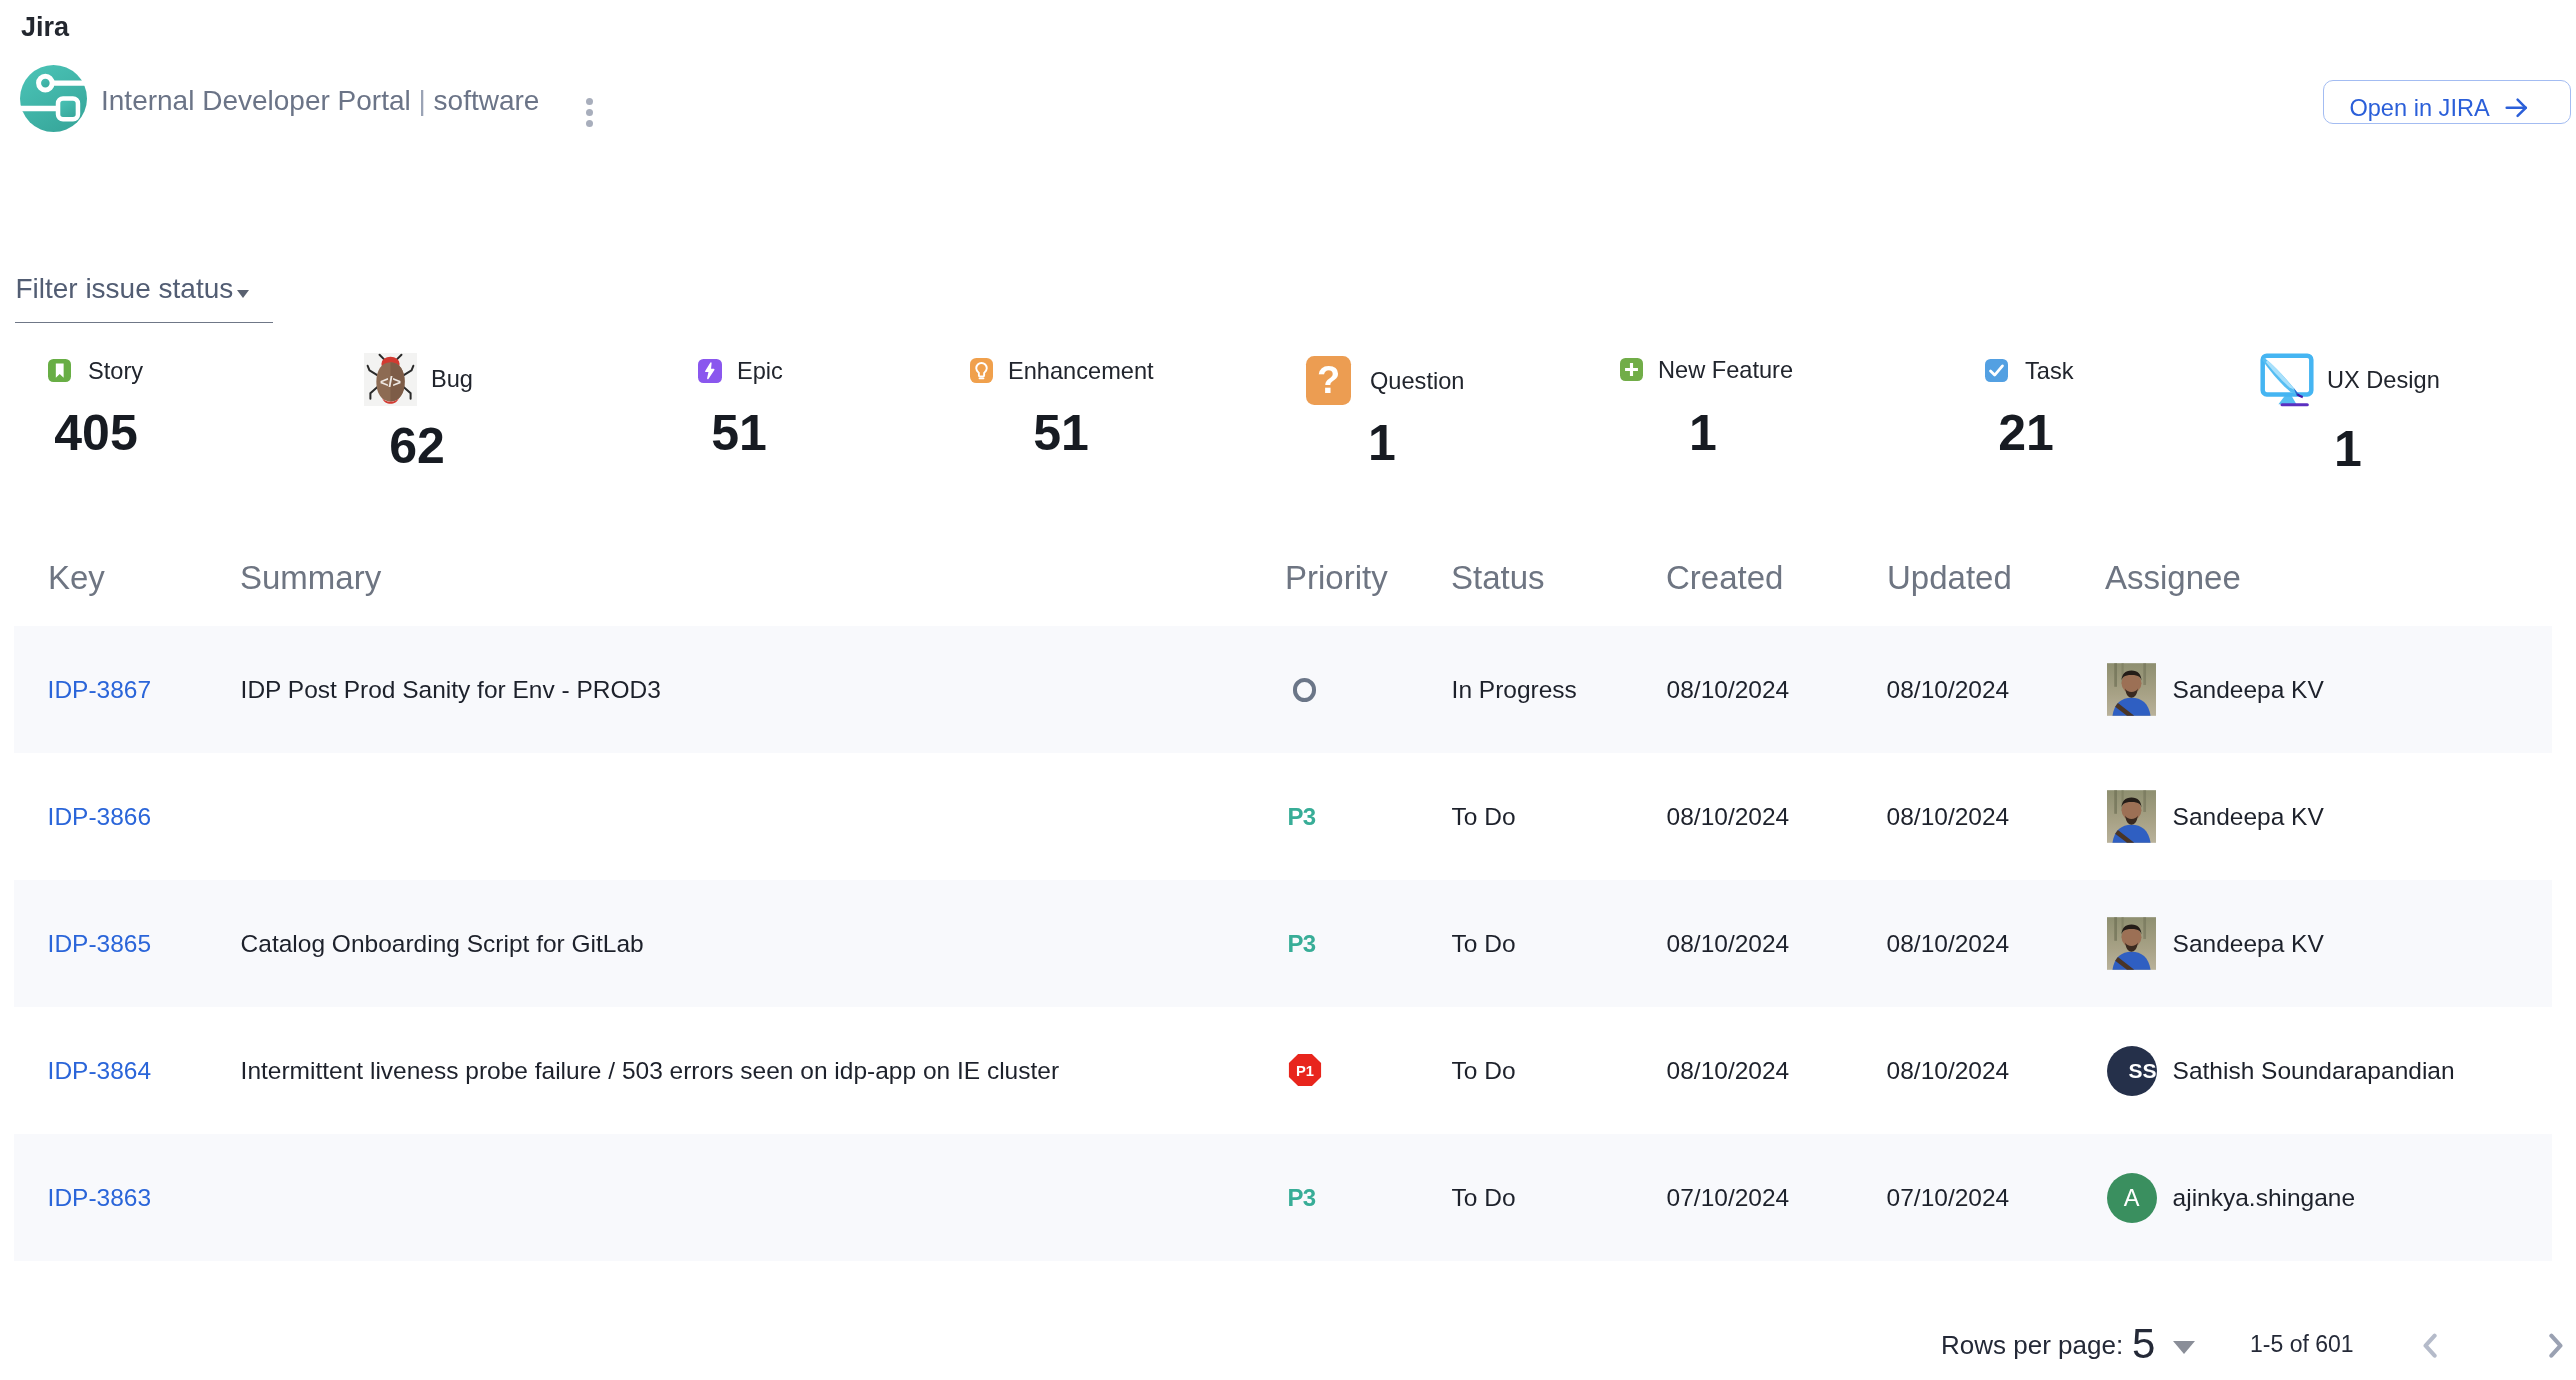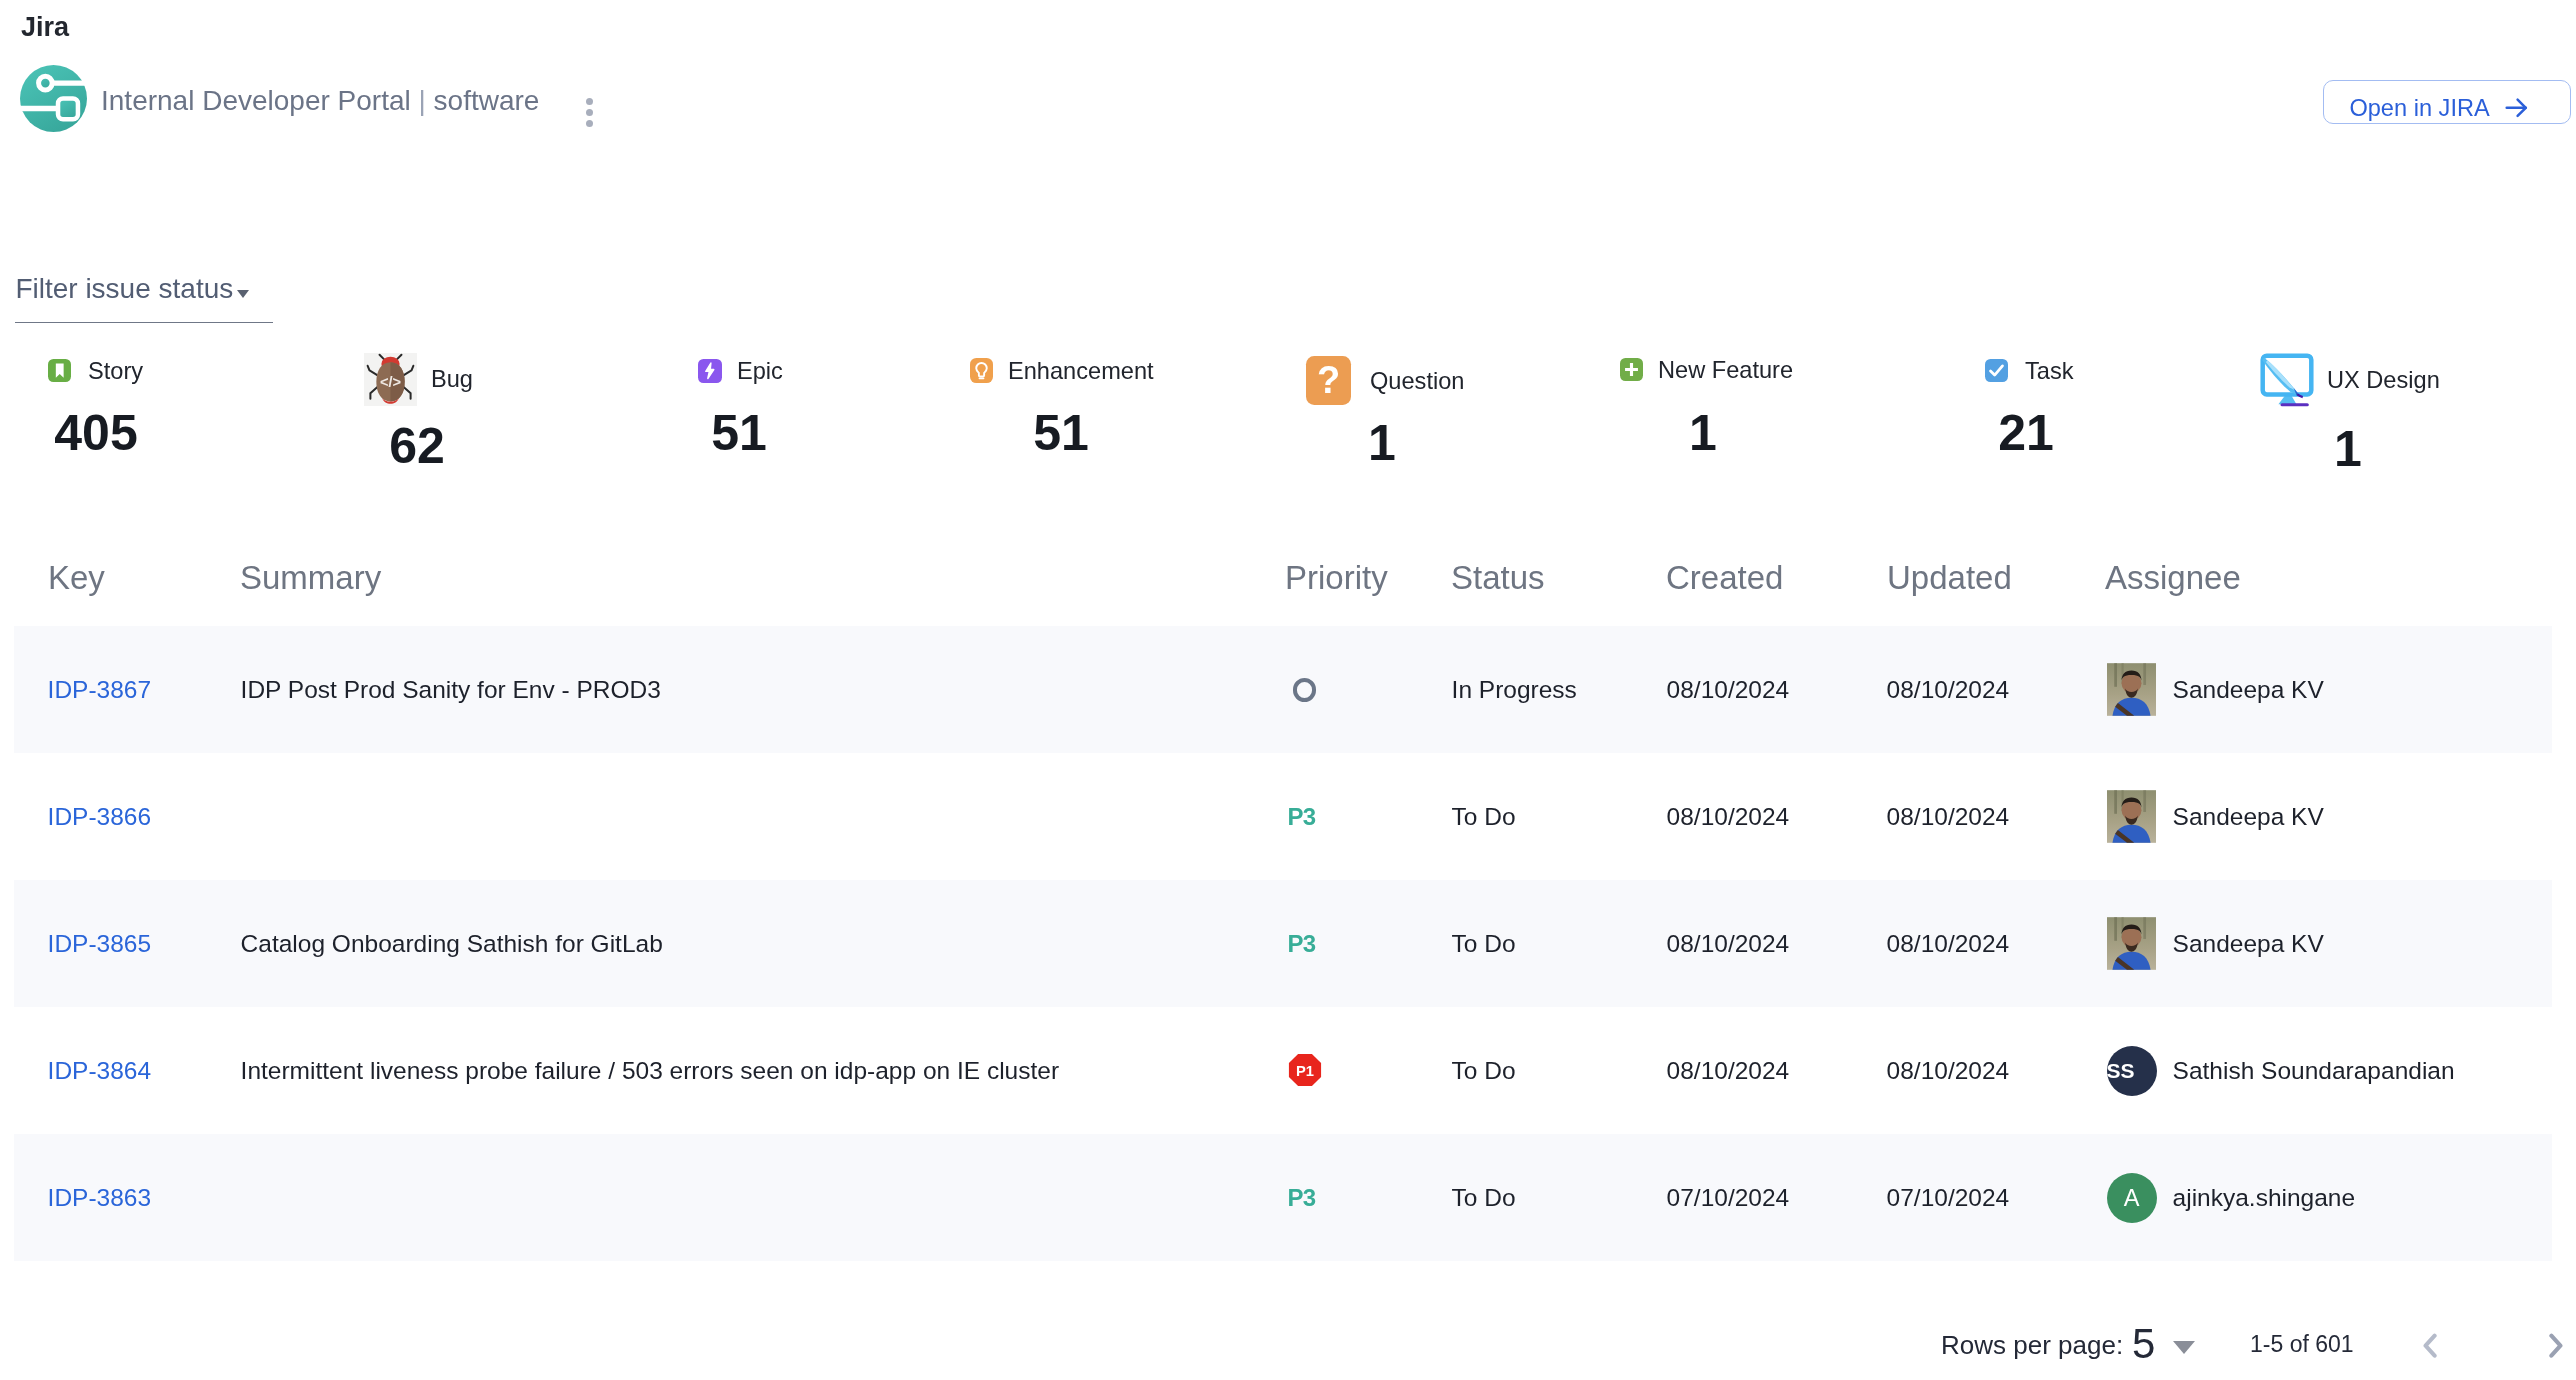--- a/index.html
+++ b/index.html
@@ -196,21 +196,21 @@
     <path d="M12 44 L30 58 L22 58 L9 48 Z" fill="#4a3526"></path>
     <circle cx="27" cy="22" r="11" fill="#9c7055"></circle>
     <path d="M16 20 C16 12 20 8 27 8 C34 8 38 12 38 20 C38 16 35 13 27 13 C19 13 16 16 16 20 Z" fill="#241d18"></path>
     <path d="M20 28 C22 33 32 33 34 28 C33 36 30 38 27 38 C24 38 21 36 20 28 Z" fill="#3a2a20"></path>
   </svg>
   <span class="abs cell" style="left:2159px; top:52px;">Sandeepa KV</span>
 </div>
 
 <div class="row stripe" style="top:880px;">
   <span class="abs key" style="left:34px; top:52px;">IDP-3865</span>
-  <span class="abs cell" style="left:227px; top:52px;">Catalog Onboarding Sathish for GitLab</span>
+  <span class="abs cell" style="left:227px; top:52px;">Catalog Onboarding Script for GitLab</span>
   <span class="abs p3" style="left:1274px; top:48px;">P3</span>
   <span class="abs cell" style="left:1438px; top:52px;">To Do</span>
   <span class="abs cell" style="left:1653px; top:52px;">08/10/2024</span>
   <span class="abs cell" style="left:1873px; top:52px;">08/10/2024</span>
   <svg class="abs" style="left:2093px; top:37px;" width="49" height="53" viewBox="0 0 54 58">
     <defs>
         <linearGradient id="phbg" x1="0" y1="0" x2="0" y2="1">
       <stop offset="0" stop-color="#8e8f70"></stop>
           <stop offset="0.6" stop-color="#a8a286"></stop>
           <stop offset="1" stop-color="#b9b29b"></stop>
@@ -232,21 +232,21 @@
 <div class="row" style="top:1007px;">
   <span class="abs key" style="left:34px; top:52px;">IDP-3864</span>
   <span class="abs cell" style="left:227px; top:52px;">Intermittent liveness probe failure / 503 errors seen on idp-app on IE cluster</span>
   <svg class="abs" style="left:1274px; top:46px;" width="34" height="34" viewBox="0 0 37 37">
     <path d="M11 1 h15 l10 10 v15 l-10 10 h-15 l-10 -10 v-15 z" fill="#e8251d"></path>
     <text x="18.5" y="25" font-size="16" font-weight="bold" fill="#fff" text-anchor="middle" font-family="Liberation Sans">P1</text>
   </svg>
   <span class="abs cell" style="left:1438px; top:52px;">To Do</span>
   <span class="abs cell" style="left:1653px; top:52px;">08/10/2024</span>
   <span class="abs cell" style="left:1873px; top:52px;">08/10/2024</span>
-  <span class="abs" style="left:2093px; top:39px; width:50px; height:50px; border-radius:50%; background:#25304a; text-align:left;"><span style="font-size:21px; font-weight:700; color:#fff; line-height:50px;">SS</span></span>
+  <span class="abs" style="left:2093px; top:39px; width:50px; height:50px; border-radius:50%; background:#25304a; text-align:right;"><span style="font-size:21px; font-weight:700; color:#fff; line-height:50px;">SS</span></span>
   <span class="abs cell" style="left:2159px; top:52px;">Sathish Soundarapandian</span>
 </div>
 
 <div class="row stripe" style="top:1134px;">
   <span class="abs key" style="left:34px; top:52px;">IDP-3863</span>
   <span class="abs p3" style="left:1274px; top:48px;">P3</span>
   <span class="abs cell" style="left:1438px; top:52px;">To Do</span>
   <span class="abs cell" style="left:1653px; top:52px;">07/10/2024</span>
   <span class="abs cell" style="left:1873px; top:52px;">07/10/2024</span>
   <span class="abs" style="left:2093px; top:39px; width:50px; height:50px; border-radius:50%; background:#3a8f5f; text-align:center;"><span style="font-size:23.6px; color:#fff; line-height:50px;">A</span></span>

